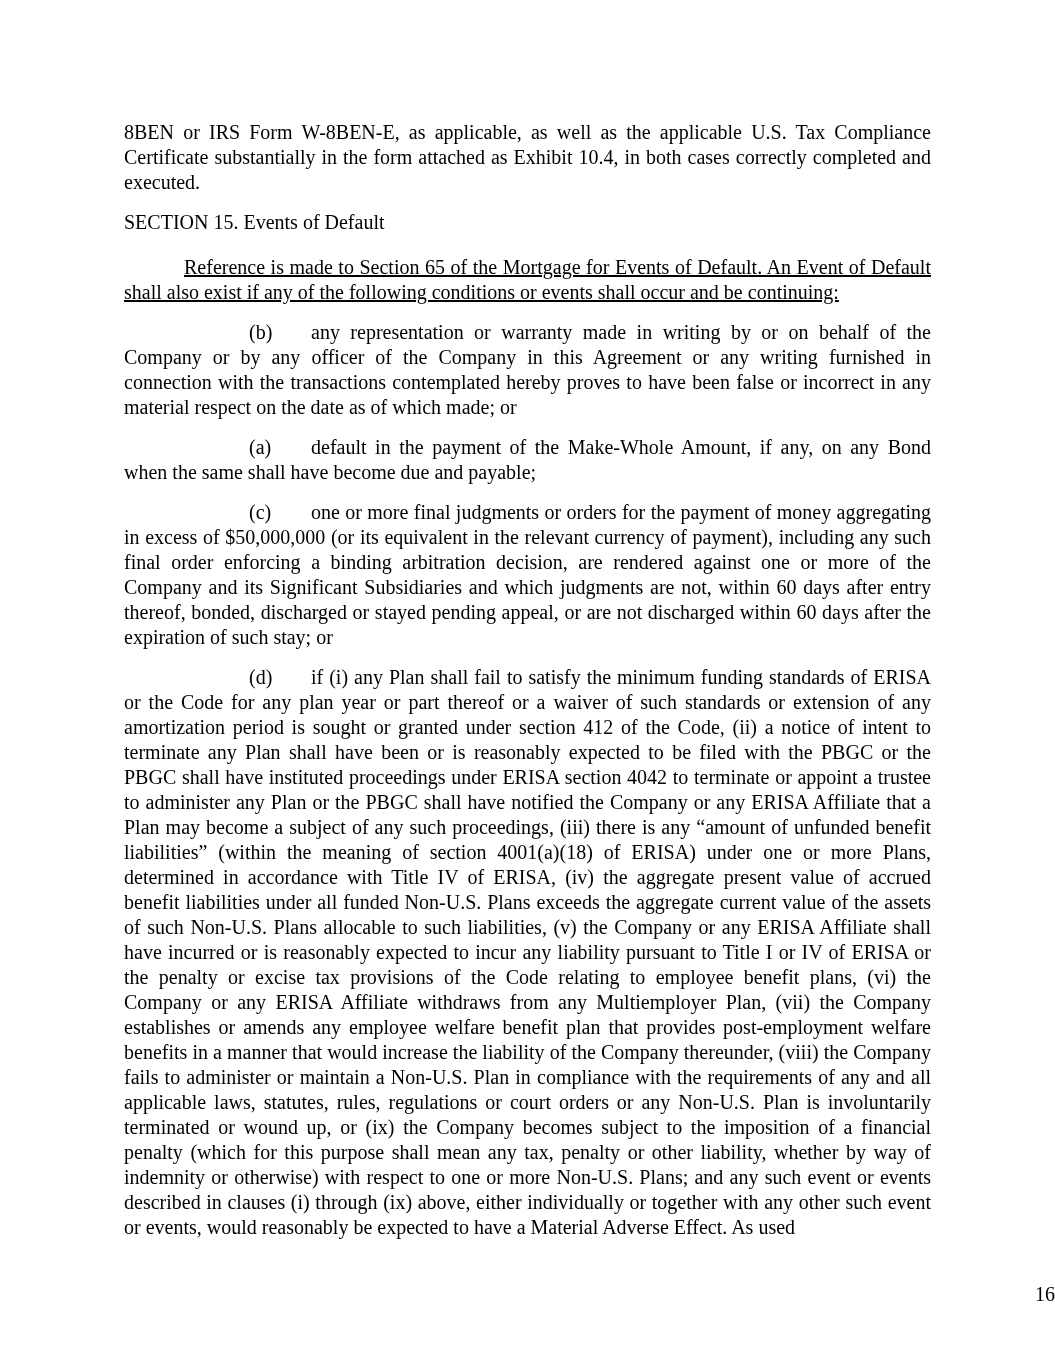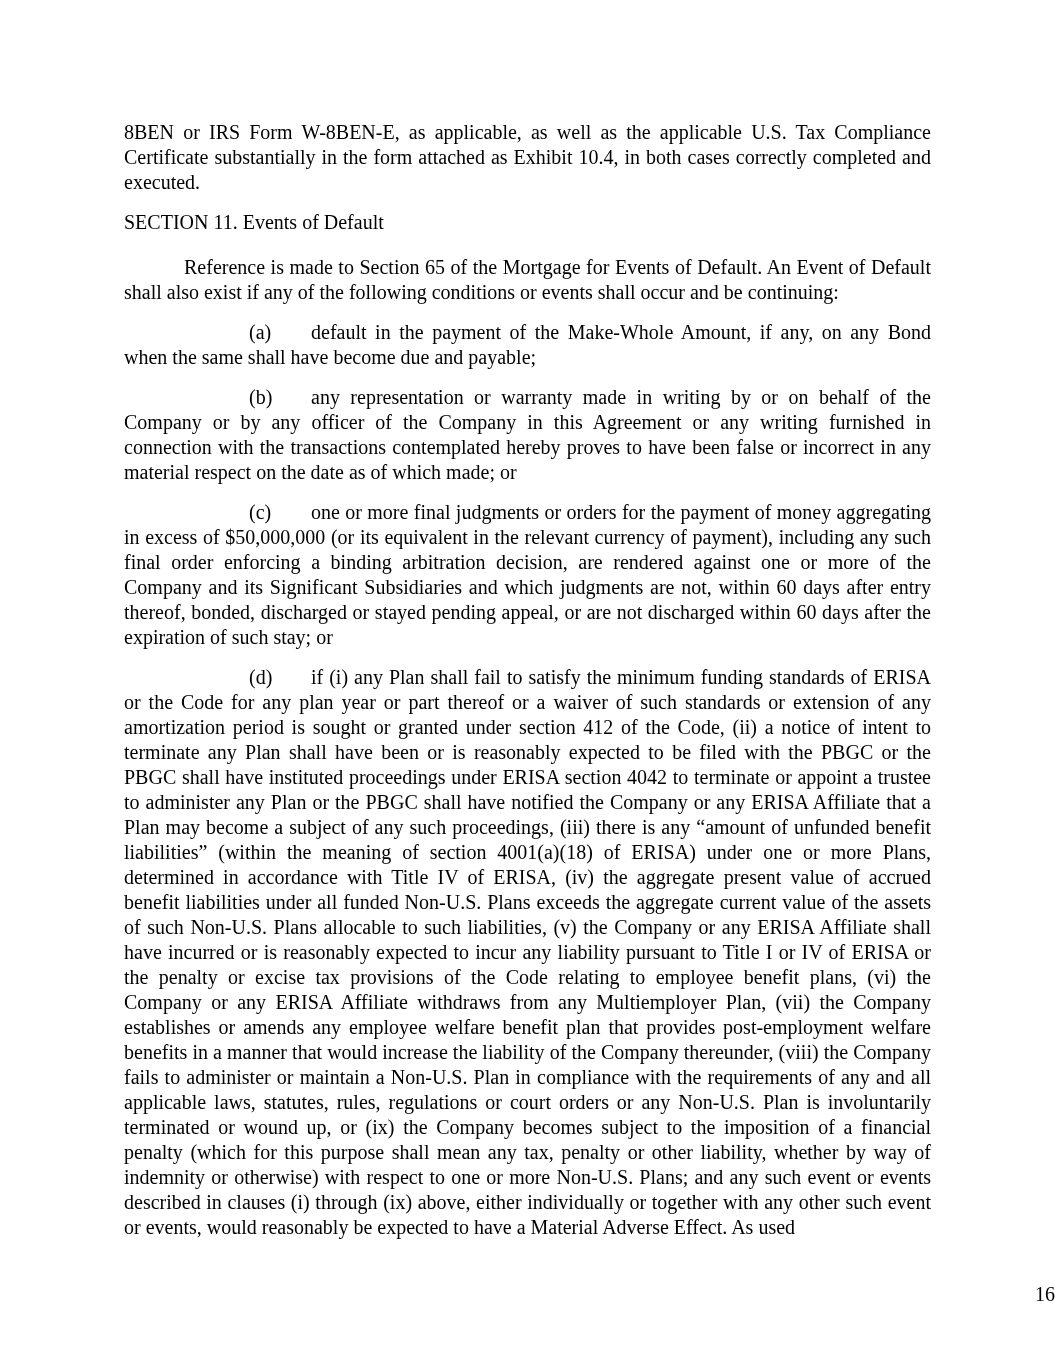--- a/index.html
+++ b/index.html
@@ -30,20 +30,21 @@
   }
   .section-heading {
     margin: 0 0 20px 0;
     font-size: 20px;
     font-weight: normal;
     text-align: left;
     line-height: 25px;
   }
   .para-indent {
     text-indent: 60px;
+    text-decoration: underline;
   }
   .clause {
     text-indent: 125px;
   }
   .clause-label {
     display: inline-block;
     width: 62px;
     text-indent: 0;
   }
   .page-number {
@@ -57,27 +58,27 @@
   }
 </style>
 </head>
 <body>
 
 <div class="page">
   <div class="content">
 
     <p>8BEN or IRS Form W-8BEN-E, as applicable, as well as the applicable U.S. Tax Compliance Certificate substantially in the form attached as Exhibit 10.4, in both cases correctly completed and executed.</p>
 
-    <h2 class="section-heading">SECTION 11. Events of Default</h2>
+    <h2 class="section-heading">SECTION 15. Events of Default</h2>
 
     <p class="para-indent">Reference is made to Section 65 of the Mortgage for Events of Default.  An Event of Default shall also exist if any of the following conditions or events shall occur and be continuing:</p>
 
+    <p class="clause"><span class="clause-label">(b)</span><span>any representation or warranty made in writing by or on behalf of the Company or by any officer of the Company in this Agreement or any writing furnished in connection with the transactions contemplated hereby proves to have been false or incorrect in any material respect on the date as of which made; or</span></p>
+
     <p class="clause"><span class="clause-label">(a)</span><span>default in the payment of the Make-Whole Amount, if any, on any Bond when the same shall have become due and payable;</span></p>
-
-    <p class="clause"><span class="clause-label">(b)</span><span>any representation or warranty made in writing by or on behalf of the Company or by any officer of the Company in this Agreement or any writing furnished in connection with the transactions contemplated hereby proves to have been false or incorrect in any material respect on the date as of which made; or</span></p>
 
     <p class="clause"><span class="clause-label">(c)</span><span>one or more final judgments or orders for the payment of money aggregating in excess of $50,000,000 (or its equivalent in the relevant currency of payment), including any such final order enforcing a binding arbitration decision, are rendered against one or more of the Company and its Significant Subsidiaries and which judgments are not, within 60 days after entry thereof, bonded, discharged or stayed pending appeal, or are not discharged within 60 days after the expiration of such stay; or</span></p>
 
     <p class="clause"><span class="clause-label">(d)</span><span>if (i) any Plan shall fail to satisfy the minimum funding standards of ERISA or the Code for any plan year or part thereof or a waiver of such standards or extension of any amortization period is sought or granted under section 412 of the Code, (ii) a notice of intent to terminate any Plan shall have been or is reasonably expected to be filed with the PBGC or the PBGC shall have instituted proceedings under ERISA section 4042 to terminate or appoint a trustee to administer any Plan or the PBGC shall have notified the Company or any ERISA Affiliate that a Plan may become a subject of any such proceedings, (iii) there is any “amount of unfunded benefit liabilities” (within the meaning of section 4001(a)(18) of ERISA) under one or more Plans, determined in accordance with Title IV of ERISA, (iv) the aggregate present value of accrued benefit liabilities under all funded Non-U.S. Plans exceeds the aggregate current value of the assets of such Non-U.S. Plans allocable to such liabilities, (v) the Company or any ERISA Affiliate shall have incurred or is reasonably expected to incur any liability pursuant to Title I or IV of ERISA or the penalty or excise tax provisions of the Code relating to employee benefit plans, (vi) the Company or any ERISA Affiliate withdraws from any Multiemployer Plan, (vii) the Company establishes or amends any employee welfare benefit plan that provides post-employment welfare benefits in a manner that would increase the liability of the Company thereunder, (viii) the Company fails to administer or maintain a Non-U.S. Plan in compliance with the requirements of any and all applicable laws, statutes, rules, regulations or court orders or any Non-U.S. Plan is involuntarily terminated or wound up, or (ix) the Company becomes subject to the imposition of a financial penalty (which for this purpose shall mean any tax, penalty or other liability, whether by way of indemnity or otherwise) with respect to one or more Non-U.S. Plans; and any such event or events described in clauses (i) through (ix) above, either individually or together with any other such event or events, would reasonably be expected to have a Material Adverse Effect.  As used</span></p>
 
   </div>
 
   <div class="page-number">16</div>
 </div>
 

